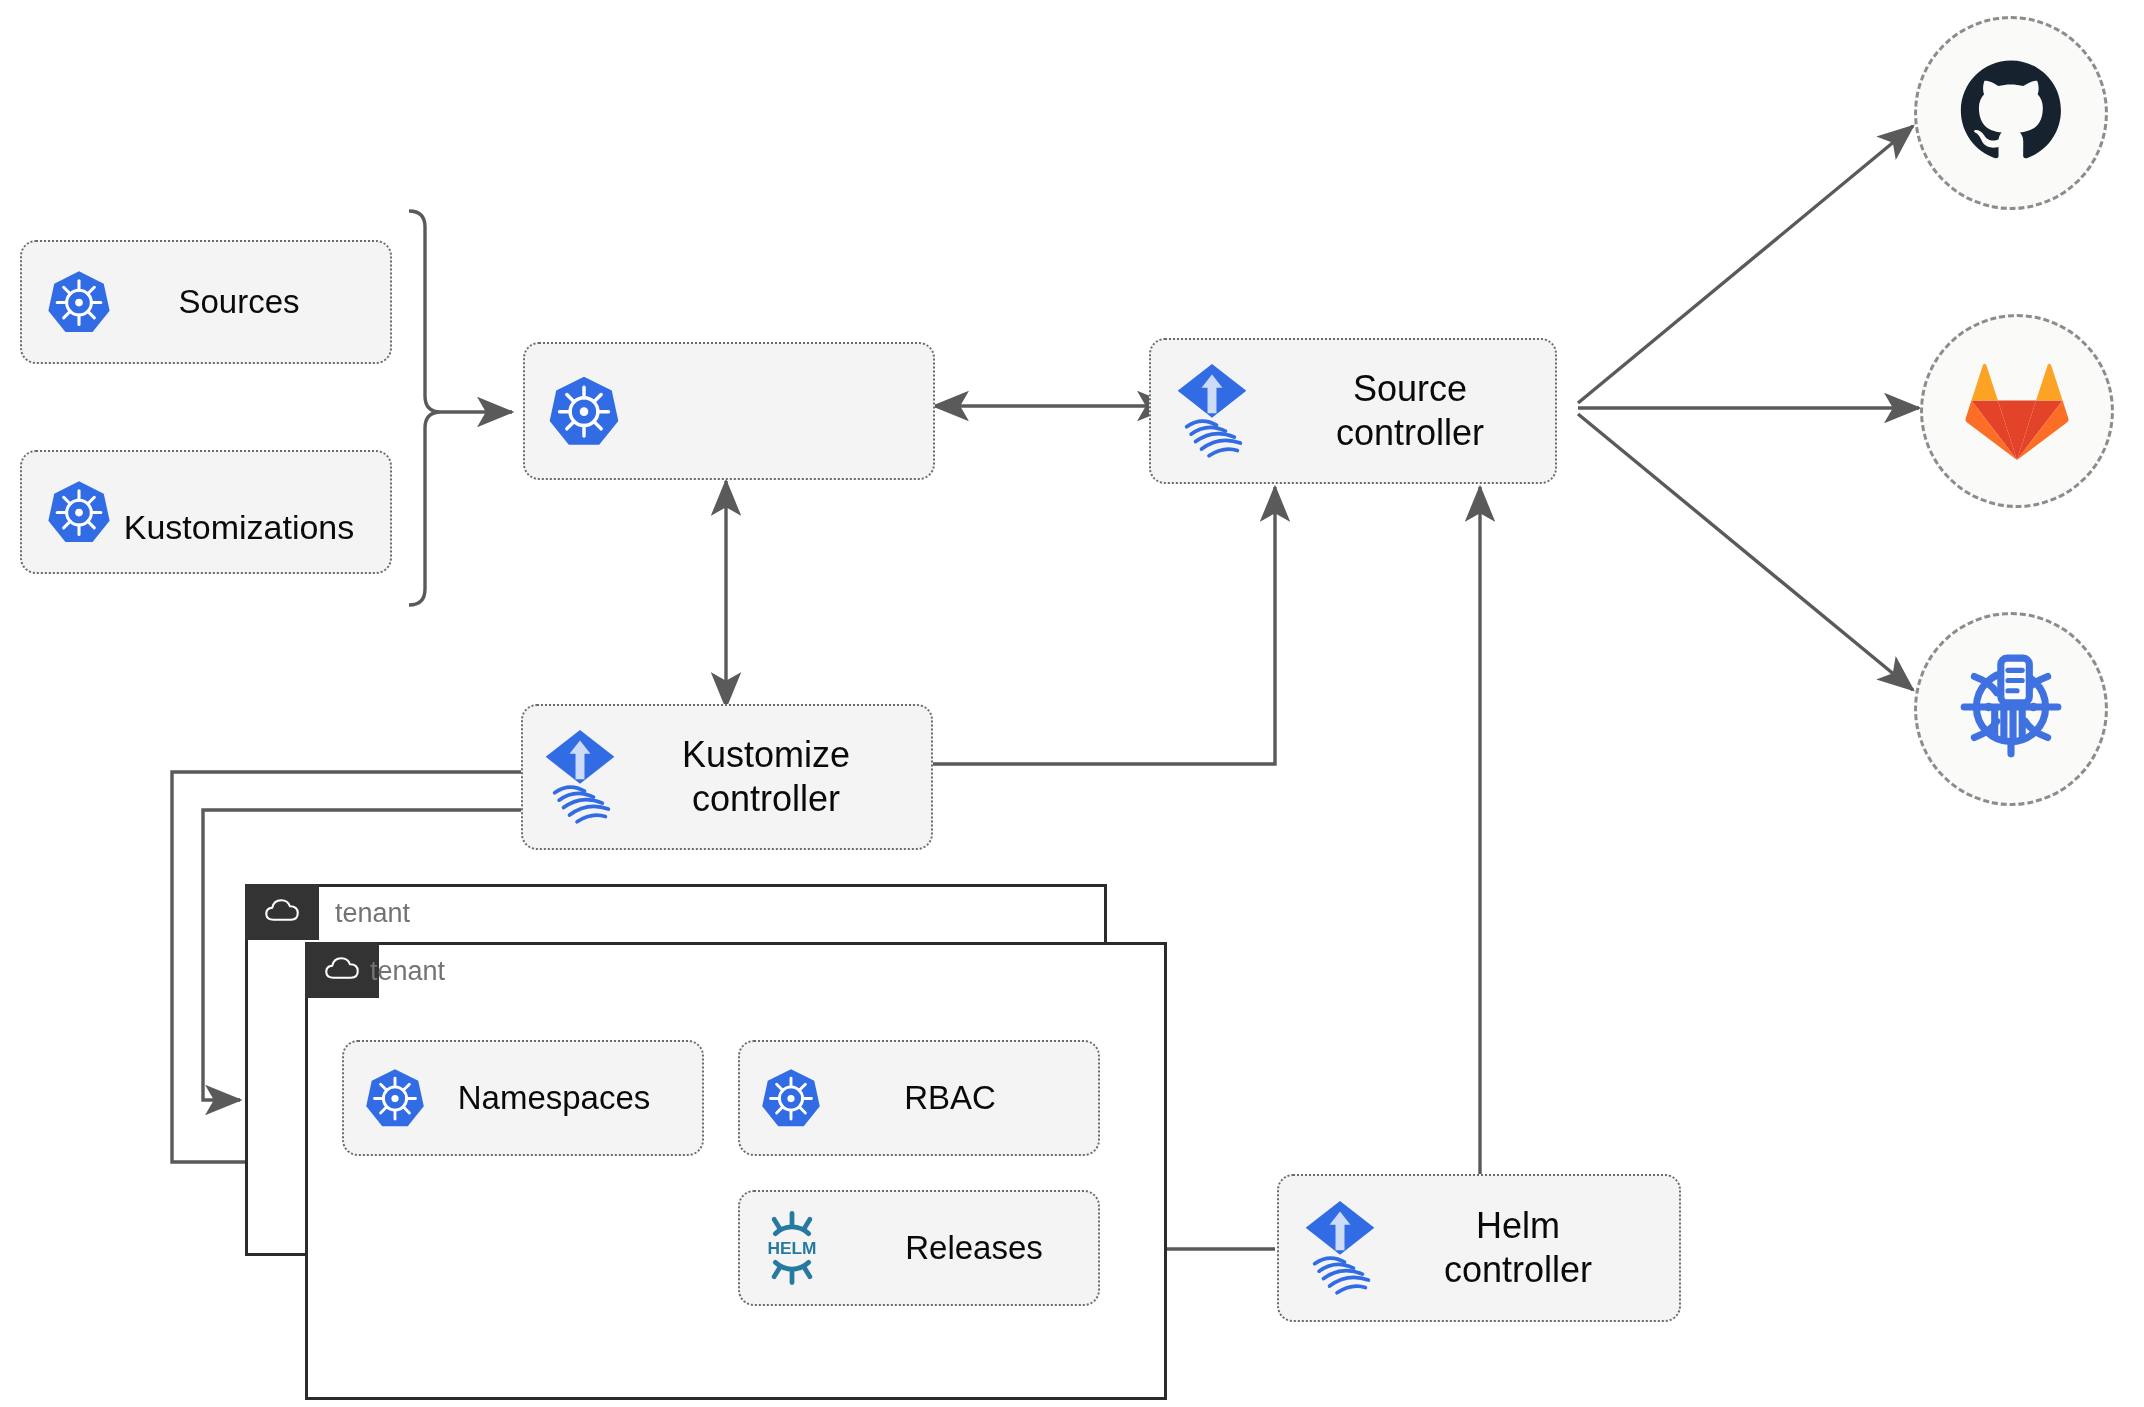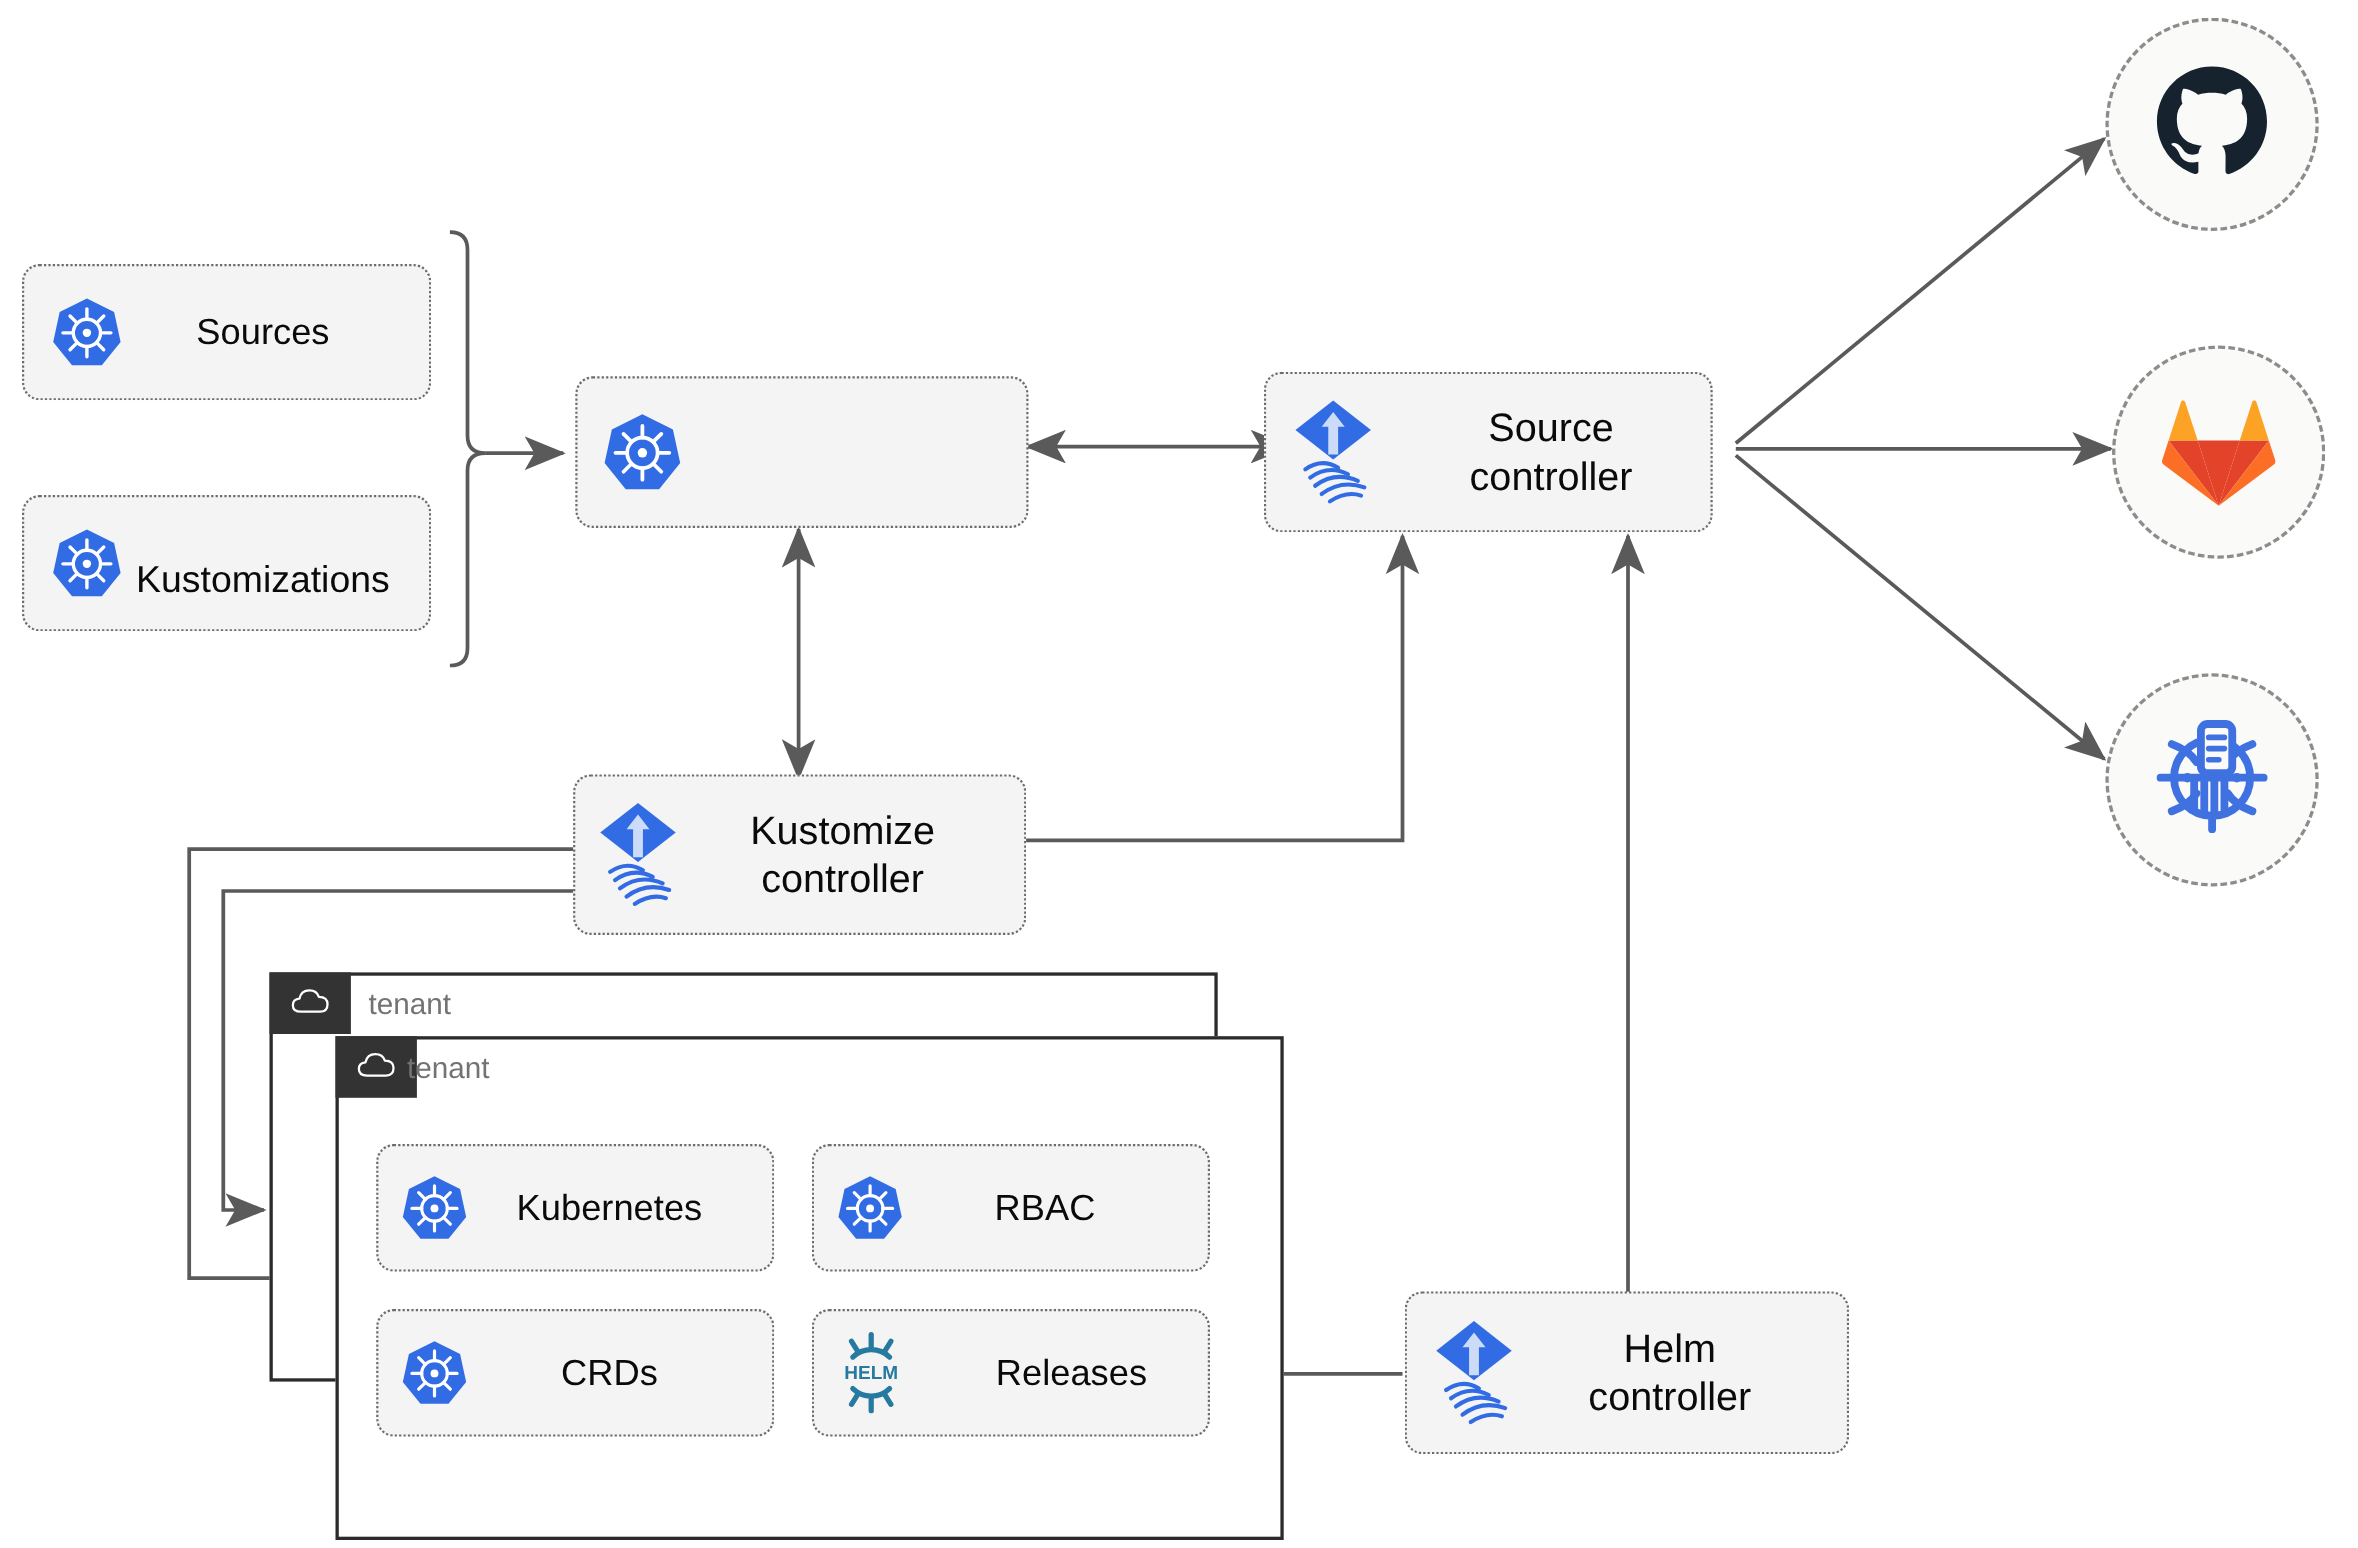--- a/index.html
+++ b/index.html
@@ -278,40 +278,32 @@
     </span>
   </div>
   <span class="tenant-name" style="left:370px;top:956px;">tenant</span>
 
   <div class="node" style="left:342px;top:1040px;width:362px;height:116px;padding:0 20px;">
     <span class="ico">
       <svg width="62" height="68" viewBox="-6 -2 112 114">
           <use href="#g-k8s"></use>
         </svg>
     </span>
-    <span class="lbl" style="font-size:33px;">Kubernetes</span>
+    <span class="lbl" style="font-size:33px;">Namespaces</span>
   </div>
 
   <div class="node" style="left:738px;top:1040px;width:362px;height:116px;padding:0 20px;">
     <span class="ico">
       <svg width="62" height="68" viewBox="-6 -2 112 114">
           <use href="#g-k8s"></use>
         </svg>
     </span>
     <span class="lbl" style="font-size:33px;">RBAC</span>
   </div>
 
-  <div class="node" style="left:342px;top:1190px;width:362px;height:116px;padding:0 20px;">
-    <span class="ico">
-      <svg width="62" height="68" viewBox="-6 -2 112 114">
-          <use href="#g-k8s"></use>
-        </svg>
-    </span>
-    <span class="lbl" style="font-size:33px;">CRDs</span>
-  </div>
 
   <div class="node" style="left:738px;top:1190px;width:362px;height:116px;padding:0 20px;gap:46px;">
     <span class="ico">
       <svg width="64" height="74" viewBox="-2 -2 104 124">
           <use href="#g-helm"></use>
         </svg>
     </span>
     <span class="lbl" style="font-size:33px;">Releases</span>
   </div>
 

